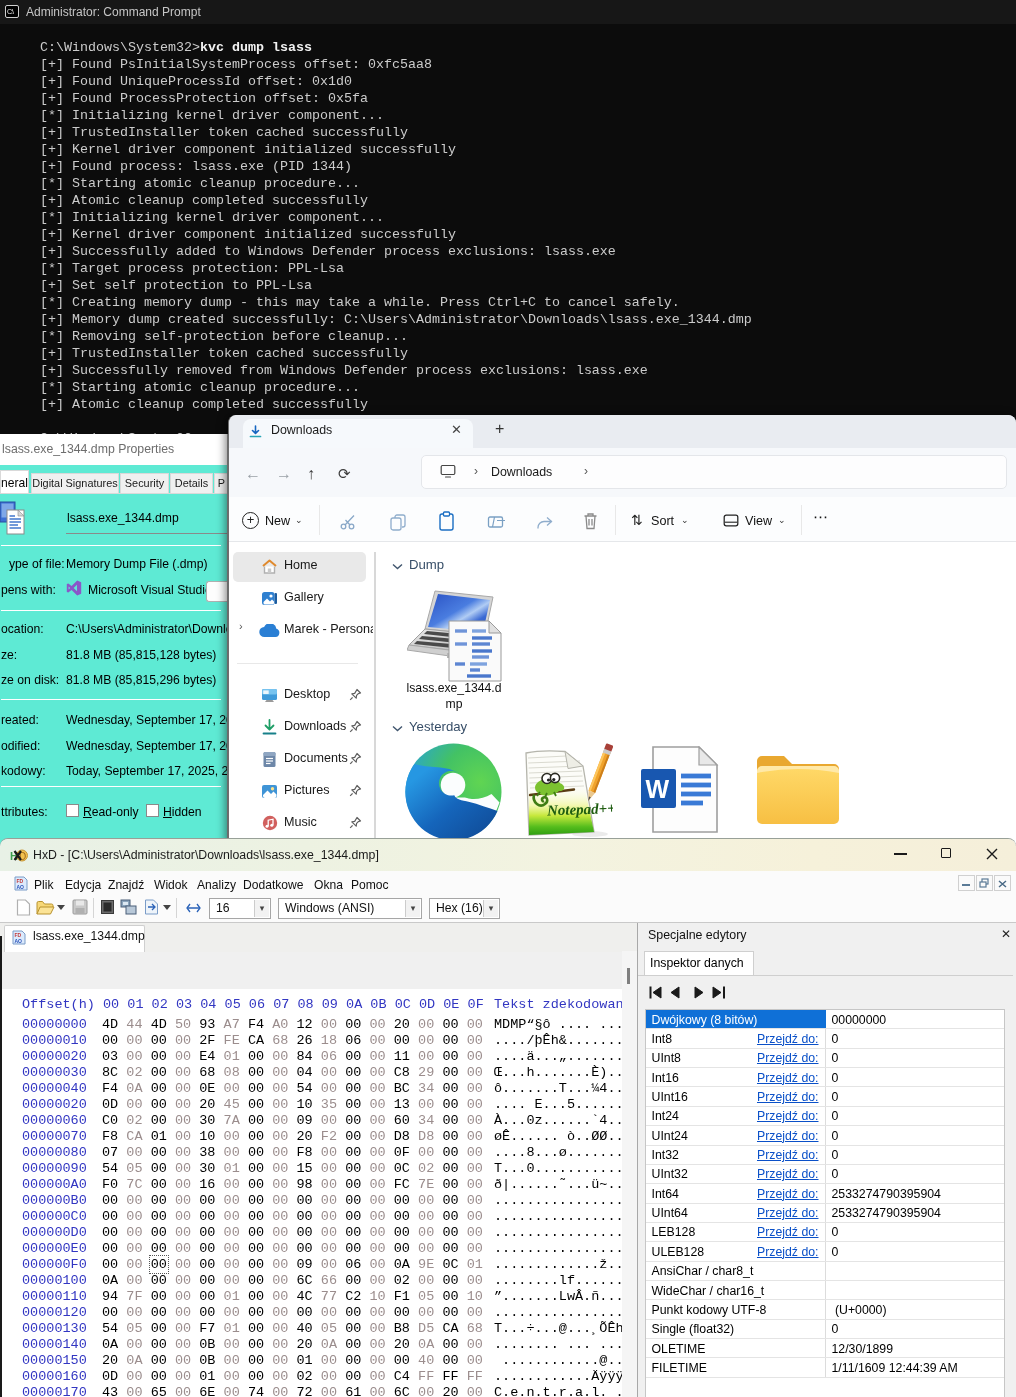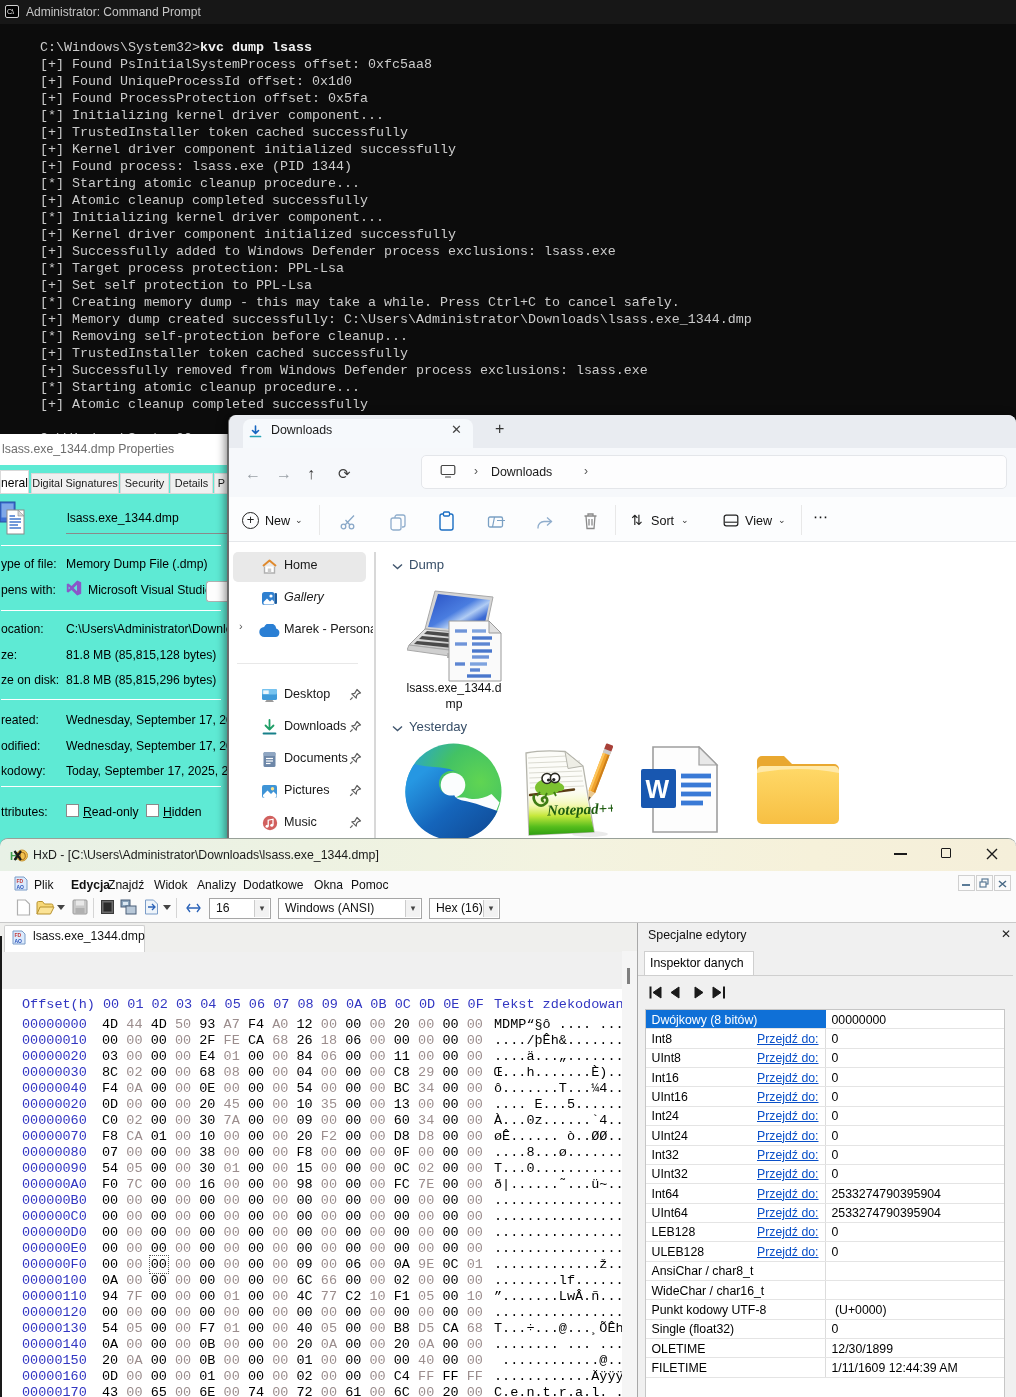--- a/index.html
+++ b/index.html
@@ -118,21 +118,21 @@
         <line x1="9.5" y1="19" x2="21" y2="19"></line>
       <line x1="9.5" y1="22" x2="21" y2="22"></line>
         <line x1="9.5" y1="25" x2="18" y2="25"></line>
       <line x1="9.5" y1="28" x2="21" y2="28"></line>
     </g>
   </svg>
   <div class="abs" id="pfname">lsass.exe_1344.dmp</div>
   <div class="abs" id="pfline"></div>
   <div class="abs psep" style="top:111px;"></div>
 
-  <div class="abs plabel" style="top:123px;">ype of file:</div>
+  <div class="abs plabel" style="top:123px;padding-left:8px;">ype of file:</div>
   <div class="abs pval" style="top:123px;">Memory Dump File (.dmp)</div>
 
   <div class="abs plabel" style="top:149px;">pens with:</div>
   <svg class="icn" style="left:66px;top:146px;" width="16" height="16" viewBox="0 0 16 16">
     <path d="M11.2 0.6 L5.6 6 2.3 3.4 0.8 4 0.8 12 2.3 12.6 5.6 10 11.2 15.4 15.2 13.8 15.2 2.2 Z M2.6 9.6 V6.4 L4.2 8 Z M7.6 8 L11 4.8 V11.2 Z" fill="#8a57c9"></path>
   </svg>
   <div class="abs pval" style="top:149px;left:88px;">Microsoft Visual Studio .</div>
   <div class="abs" id="pbtn"></div>
   <div class="abs psep" style="top:176px;"></div>
 
@@ -235,21 +235,21 @@
     <path d="M3.5 7.5 V14 h10 V7.5" fill="#fff" stroke="#b0b0b0" stroke-width="1.4"></path>
     <rect x="6.8" y="9.5" width="3.4" height="4.5" fill="#c9c9c9"></rect>
   </svg>
   <div class="abs eside" style="left:55px;top:143px;">Home</div>
   <svg class="icn" style="left:32px;top:176px;" width="17" height="16" viewBox="0 0 17 16">
     <rect x="1" y="1" width="12.5" height="13" rx="2.5" fill="#2f80d0"></rect>
     <path d="M2.5 11 L6 7.5 L9 10.5 L11 8.5 L13 10.5 V12 a1.5 1.5 0 0 1-1.5 1.5 H4 A1.5 1.5 0 0 1 2.5 12 Z" fill="#fff"></path>
     <circle cx="10" cy="5" r="1.6" fill="#fff"></circle>
     <rect x="13.5" y="2" width="2.5" height="11" rx="1" fill="#1c5da0"></rect>
   </svg>
-  <div class="abs eside" style="left:55px;top:175px;font-style:italic;">Gallery</div>
+  <div class="abs eside" style="left:55px;top:175px;">Gallery</div>
   <div class="abs" style="left:10px;top:205px;font-size:11px;color:#555;">›</div>
   <svg class="icn" style="left:30px;top:209px;" width="21" height="14" viewBox="0 0 21 14">
     <path d="M5.5 13 a5 5 0 0 1-.4-10 6.5 6.5 0 0 1 12.3 1.8 A4.2 4.2 0 0 1 16.5 13 Z" fill="#2a7fd4"></path>
   </svg>
   <div class="abs eside" style="left:55px;top:207px;width:89px;overflow:hidden;white-space:nowrap;">Marek - Persona</div>
   <div class="abs esep" style="left:8px;top:248px;width:121px;height:1px;"></div>
 
   <svg class="icn" style="left:32px;top:273px;" width="17" height="15" viewBox="0 0 17 15">
     <rect x="1" y="1" width="15" height="11" rx="1.5" fill="#3f9ad9"></rect>
     <rect x="1" y="1" width="15" height="5.5" rx="1.5" fill="#77c3ef"></rect>
@@ -468,21 +468,21 @@
       <path d="M1 1 L11 11 M11 1 L1 11" stroke="#1a1a1a" stroke-width="1.4"></path>
     </svg>
 
   <div class="abs" id="hxdmenu"></div>
   <svg class="icn" style="left:14px;top:37px;" width="14" height="15" viewBox="0 0 14 15">
     <path d="M1 1 h9 l3 3 v10 h-12 Z" fill="#dceafc" stroke="#7a9cc8"></path>
     <text x="2.5" y="7" font-size="5" fill="#c03a3a" font-weight="bold" font-family="Liberation Sans">FD</text>
     <text x="2.5" y="13" font-size="5" fill="#2a52b8" font-weight="bold" font-family="Liberation Sans">AO</text>
   </svg>
   <div class="abs hmenu" style="left:34px;">Plik</div>
-  <div class="abs hmenu" style="left:71px;font-weight:bold;">Edycja</div>
+  <div class="abs hmenu" style="left:65px;">Edycja</div>
   <div class="abs hmenu" style="left:108px;">Znajdź</div>
   <div class="abs hmenu" style="left:154px;">Widok</div>
   <div class="abs hmenu" style="left:197px;">Analizy</div>
   <div class="abs hmenu" style="left:243px;">Dodatkowe</div>
   <div class="abs hmenu" style="left:314px;">Okna</div>
   <div class="abs hmenu" style="left:351px;">Pomoc</div>
 
   <div class="abs" style="left:958px;top:36px;width:17px;height:16px;border:1px solid #d0d0d0;background:#fafafa;"></div>
   <div class="abs" style="left:976px;top:36px;width:17px;height:16px;border:1px solid #d0d0d0;background:#fafafa;"></div>
   <div class="abs" style="left:994px;top:36px;width:17px;height:16px;border:1px solid #d0d0d0;background:#fafafa;"></div>

